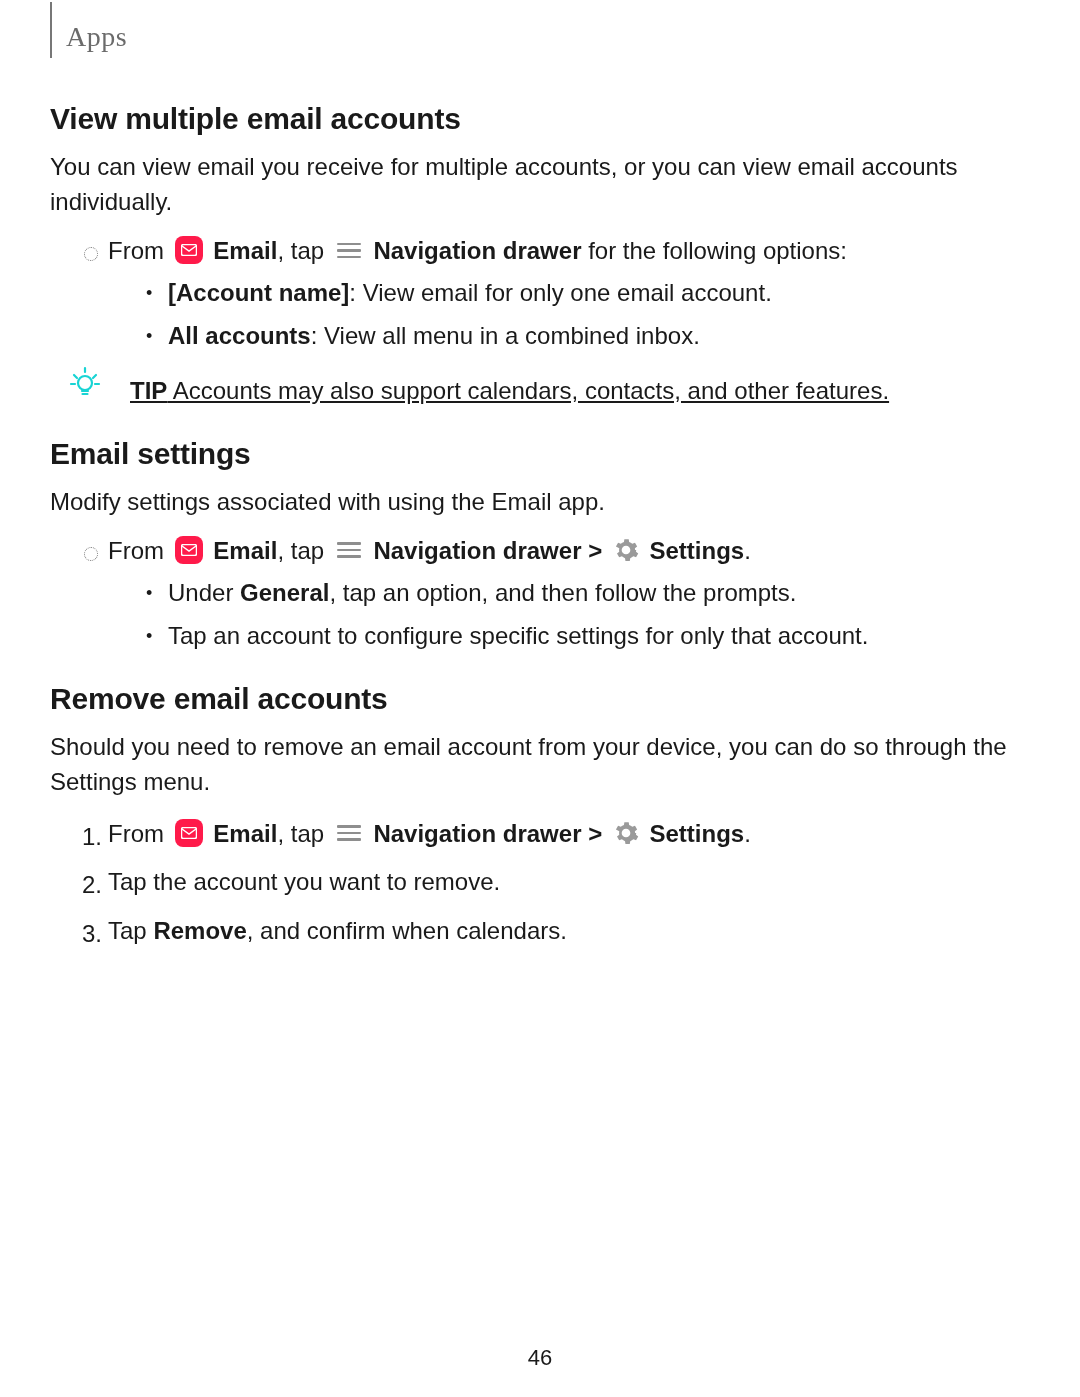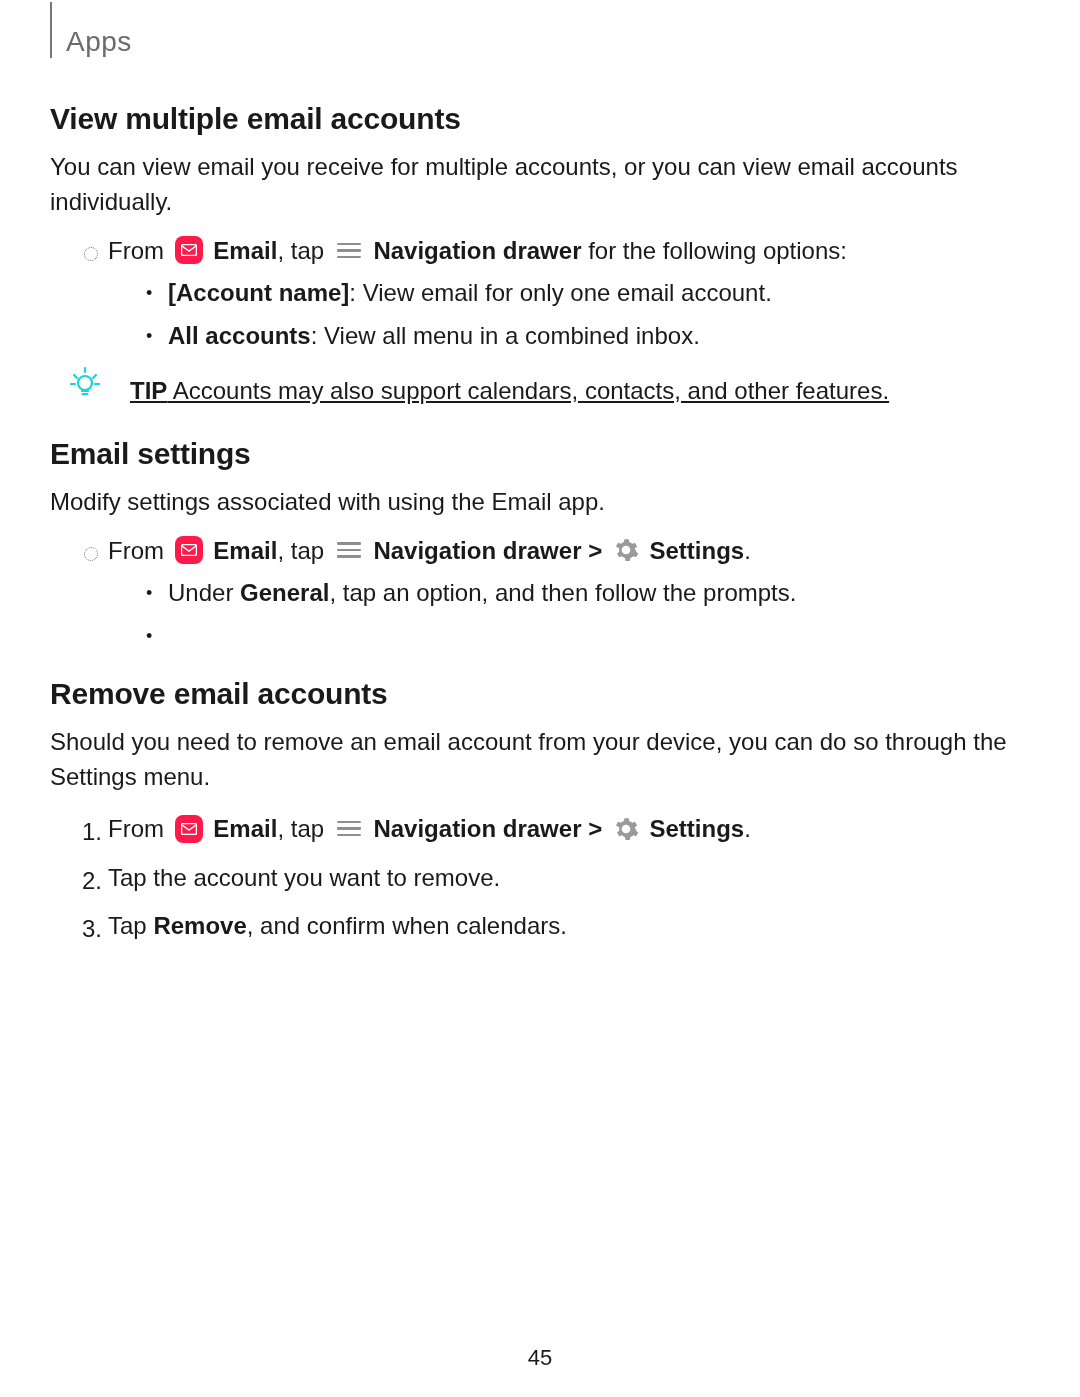--- a/index.html
+++ b/index.html
@@ -1,18 +1,18 @@
 <!DOCTYPE html>
 <html><head>
 <meta charset="utf-8">
 <style>
   * { box-sizing: border-box; margin: 0; padding: 0; }
   html, body { width: 1080px; height: 1397px; background: #fff; font-family: Arial, Helvetica, sans-serif; color: #1a1a1a; }
   .page { padding: 10px 50px 30px 50px; position: relative; height: 100%; }
-  .header-wrap { display: flex; align-items: flex-end; margin-bottom: 44px; }
+  .header-wrap { display: flex; align-items: center; margin-bottom: 44px; font-family: Liberation Serif, serif; }
   .vline { width: 2px; background: #777; margin-right: 14px; height: 56px; margin-top: -8px; }
   .header-title { font-size: 28px; color: #6b6b6b; font-weight: 400; letter-spacing: 0.5px; padding-top: 6px; }
   h2.section { font-size: 30px; font-weight: 700; letter-spacing: -0.2px; margin-bottom: 14px; margin-top: 16px; }
   p.body { font-size: 24px; line-height: 1.45; margin-bottom: 14px; }
   .block { margin-bottom: 28px; }
   .step { display: flex; align-items: center; font-size: 24px; line-height: 1.45; padding-left: 24px; margin-bottom: 8px; }
   .step .marker { width: 34px; flex: 0 0 34px; display: flex; align-items: center; justify-content: center; padding-top: 6px; }
   .step .content { flex: 1; }
   .dotted-circle { width: 14px; height: 14px; border: 1.5px dotted #777; border-radius: 50%; display: inline-block; }
   .num { font-size: 24px; text-align: left; padding-left: 2px; padding-top: 0; }
@@ -133,20 +133,23 @@
     </div>
 
     <div class="sub">
       <div class="dot">•</div>
       <div class="content">
         <span>Under </span><strong>General</strong><span>, tap an option, and then follow the prompts.</span>
       </div>
     </div>
     <div class="sub">
       <div class="dot">•</div>
+      <div class="content">
+        <span>Tap an account to configure specific settings for only that account.</span>
+      </div>
     </div>
   </div>
 
   <div class="block">
     <h2 class="section">Remove email accounts</h2>
     <p class="body">Should you need to remove an email account from your device, you can do so through the Settings menu.</p>
 
     <div class="step">
       <div class="marker num">1.</div>
       <div class="content">
@@ -183,14 +186,14 @@
     </div>
 
     <div class="step">
       <div class="marker num">3.</div>
       <div class="content">
         <span>Tap </span><strong>Remove</strong><span>, and confirm when calendars.</span>
       </div>
     </div>
   </div>
 
-  <div class="page-num">45</div>
+  <div class="page-num">46</div>
 </div>
 
 </body></html>

